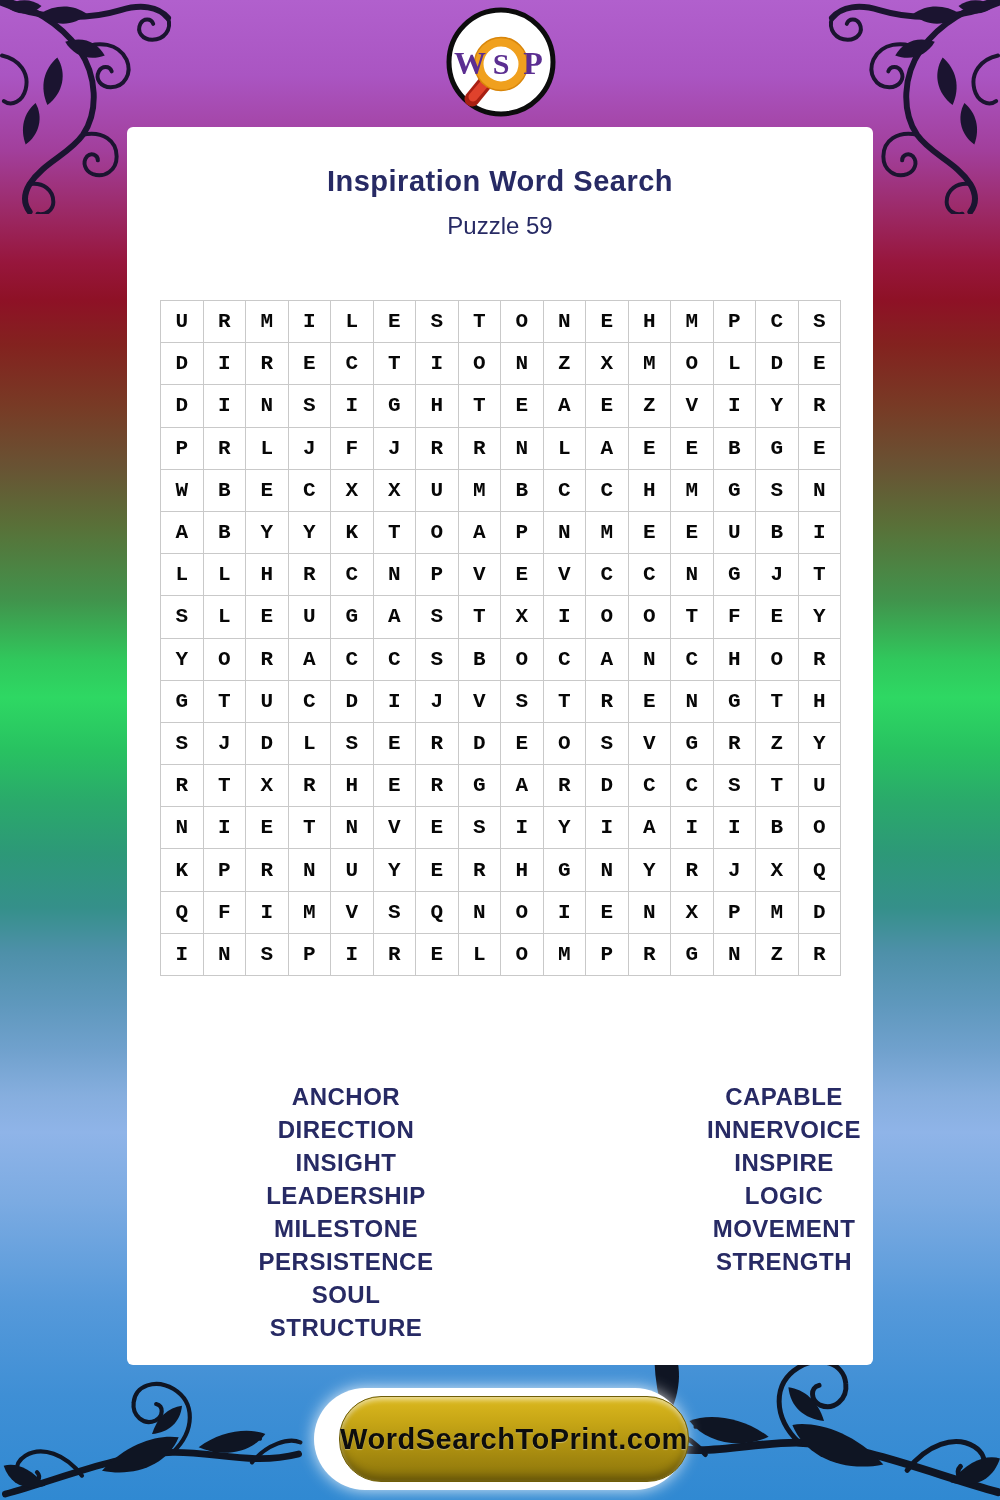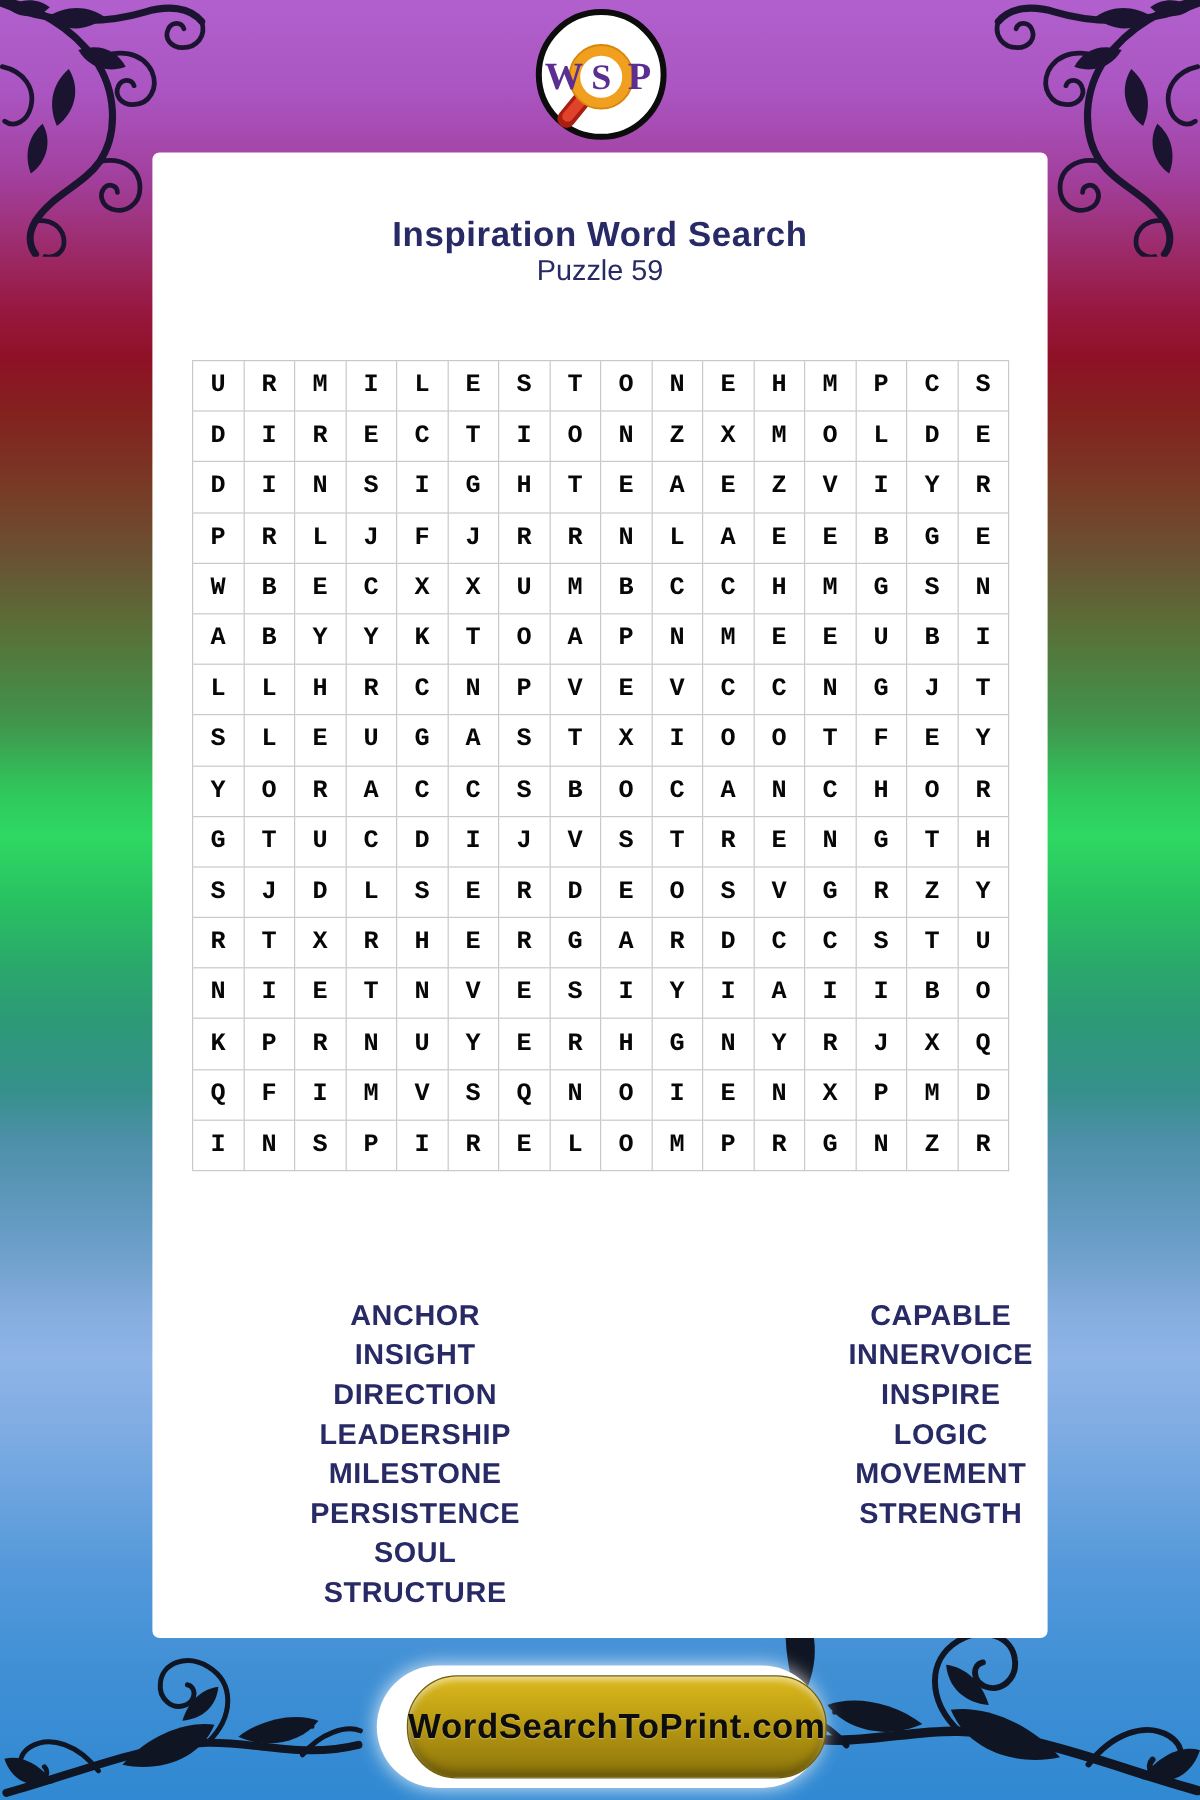--- a/index.html
+++ b/index.html
@@ -19,21 +19,21 @@
   .swirl-bl{left:-8px;bottom:-4px;width:320px;height:150px;}
   .swirl-br{right:-8px;bottom:-4px;width:368px;height:178px;transform:scaleX(-1);}
   .card{
     position:absolute;left:127px;top:127px;width:746px;height:1238px;
     background:#ffffff;border-radius:6px;z-index:2;
   }
   .logo{
     position:absolute;left:445px;top:6px;width:112px;height:112px;z-index:3;
   }
   .title{
-    position:absolute;left:0;top:180px;width:100%;text-align:center;
+    position:absolute;left:0;top:165px;width:100%;text-align:center;
     font-size:29px;font-weight:bold;color:#272a64;z-index:3;letter-spacing:0.5px;
   }
   .subtitle{
     position:absolute;left:0;top:212px;width:100%;text-align:center;
     font-size:24px;font-weight:normal;color:#272a64;z-index:3;
   }
   .grid-wrap{
     position:absolute;left:160px;top:300px;width:680px;z-index:3;
     display:grid;grid-template-columns:repeat(16,1fr);
     border-top:1px solid #c9c9c9;border-left:1px solid #c9c9c9;
@@ -417,22 +417,22 @@
       <div class="cell">R</div>
       <div class="cell">G</div>
       <div class="cell">N</div>
       <div class="cell">Z</div>
       <div class="cell">R</div>
     </div>
 
   <div class="words">
     <div class="word-col">
         <div class="word">ANCHOR</div>
+        <div class="word">DIRECTION</div>
         <div class="word">INSIGHT</div>
-        <div class="word">DIRECTION</div>
         <div class="word">LEADERSHIP</div>
         <div class="word">MILESTONE</div>
         <div class="word">PERSISTENCE</div>
         <div class="word">SOUL</div>
         <div class="word">STRUCTURE</div>
       </div>
     <div class="word-col">
         <div class="word">CAPABLE</div>
         <div class="word">INNERVOICE</div>
         <div class="word">INSPIRE</div>

